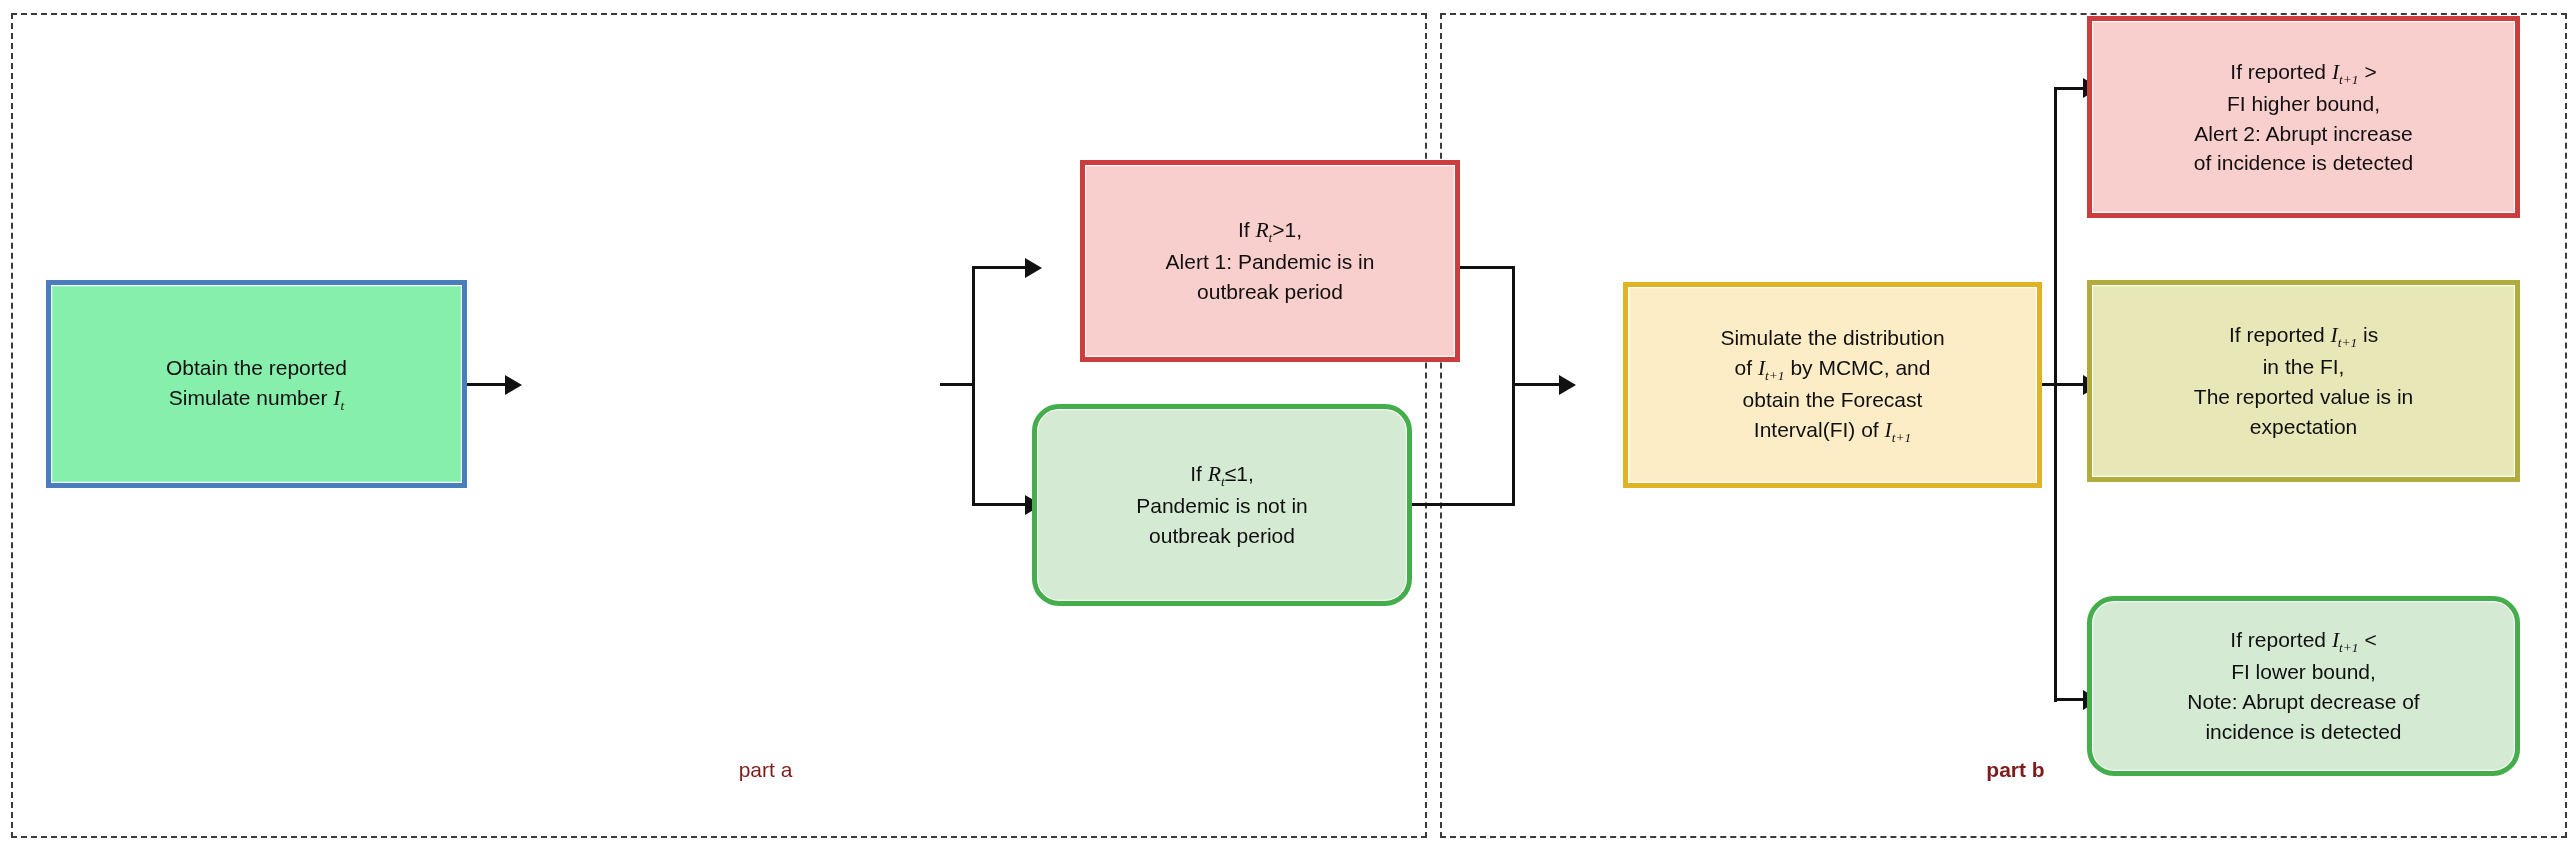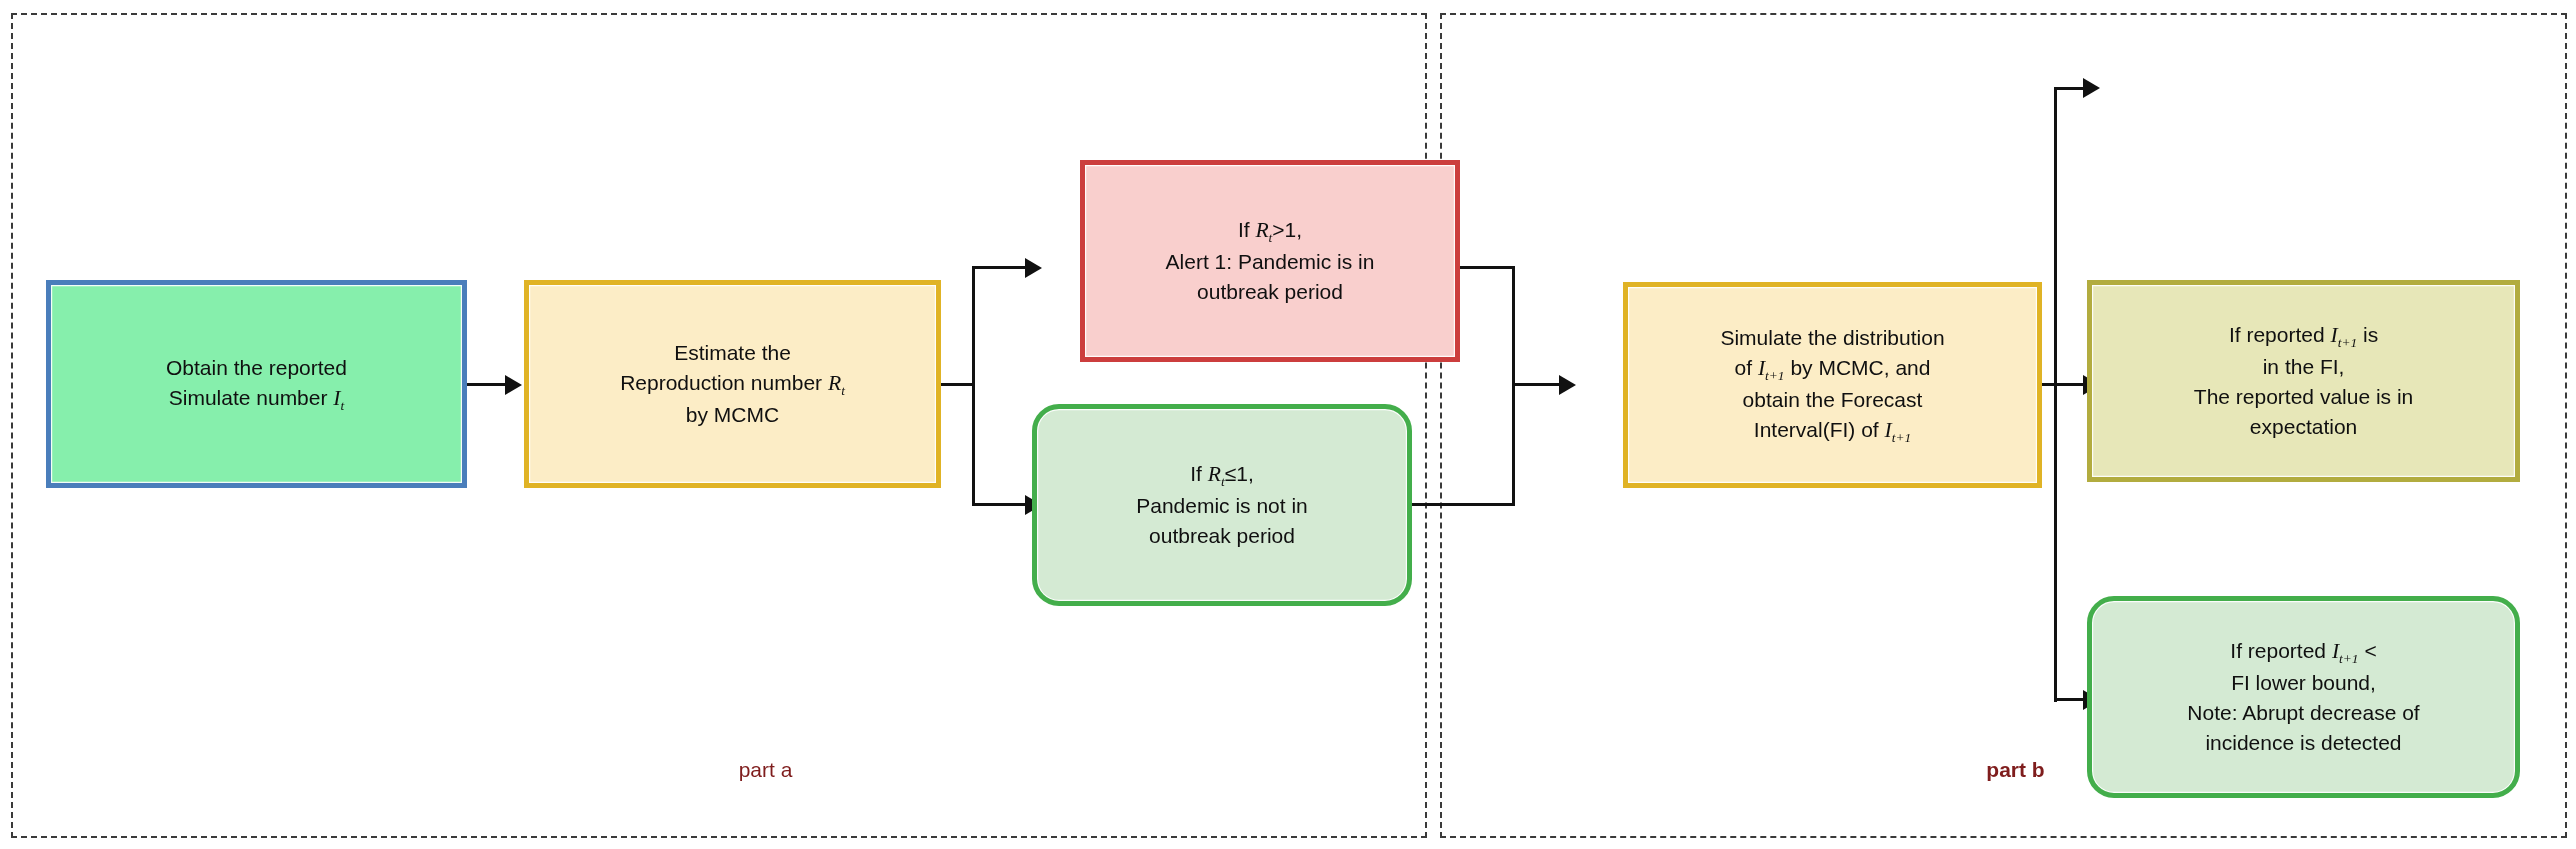--- a/index.html
+++ b/index.html
@@ -104,27 +104,20 @@
   <div class="ln ln-h" style="left:2054px;top:698px;width:36px;"></div>
   <div class="arrow" style="left:2083px;top:690px;"></div>
 
   <div class="node node-blue" style="left:46px;top:280px;width:421px;height:208px;">
     <span class="txt">
       <span>Obtain the reported</span><br>
       <span>Simulate number </span><span class="v"><span>I</span><sub>t</sub></span>
     </span>
   </div>
 
-  <div class="node node-yellow" style="left:524px;top:280px;width:417px;height:208px;">
-    <span class="txt">
-      <span>Estimate the</span><br>
-      <span>Reproduction number </span><span class="v"><span>R</span><sub>t</sub></span><br>
-      <span>by MCMC</span>
-    </span>
-  </div>
 
   <div class="node node-red" style="left:1080px;top:160px;width:380px;height:202px;">
     <span class="txt">
       <span>If </span><span class="v"><span>R</span><sub>t</sub></span><span>&gt;1,</span><br>
       <span>Alert 1: Pandemic is in</span><br>
       <span>outbreak period</span>
     </span>
   </div>
 
   <div class="node node-green" style="left:1032px;top:404px;width:380px;height:202px;">
@@ -137,31 +130,39 @@
 
   <div class="node node-yellow" style="left:1577px;top:282px;width:419px;height:206px;margin-left:46px;">
     <span class="txt">
       <span>Simulate the distribution</span><br>
       <span>of </span><span class="v"><span>I</span><sub>t+1</sub></span><span> by MCMC, and</span><br>
       <span>obtain the Forecast</span><br>
       <span>Interval(FI) of  </span><span class="v"><span>I</span><sub>t+1</sub></span>
     </span>
   </div>
 
+  <div class="node node-red" style="left:2087px;top:16.4px;width:433px;height:202px;">
+    <span class="txt">
+      <span>If reported </span><span class="v"><span>I</span><sub>t+1</sub></span><span> &gt;</span><br>
+      <span>FI higher bound,</span><br>
+      <span>Alert 2: Abrupt increase</span><br>
+      <span>of incidence is detected</span>
+    </span>
+  </div>
 
   <div class="node node-olive" style="left:2087px;top:280px;width:433px;height:202px;">
     <span class="txt">
       <span>If reported </span><span class="v"><span>I</span><sub>t+1</sub></span><span> is</span><br>
       <span>in the FI,</span><br>
       <span>The reported value is in</span><br>
       <span>expectation</span>
     </span>
   </div>
 
-  <div class="node node-green" style="left:2087px;top:596px;width:433px;height:202px;">
+  <div class="node node-green" style="left:2087px;top:596px;width:433px;height:180px;">
     <span class="txt">
       <span>If reported </span><span class="v"><span>I</span><sub>t+1</sub></span><span> &lt;</span><br>
       <span>FI lower bound,</span><br>
       <span>Note: Abrupt decrease of</span><br>
       <span>incidence is detected</span>
     </span>
   </div>
 
 </div>
 

